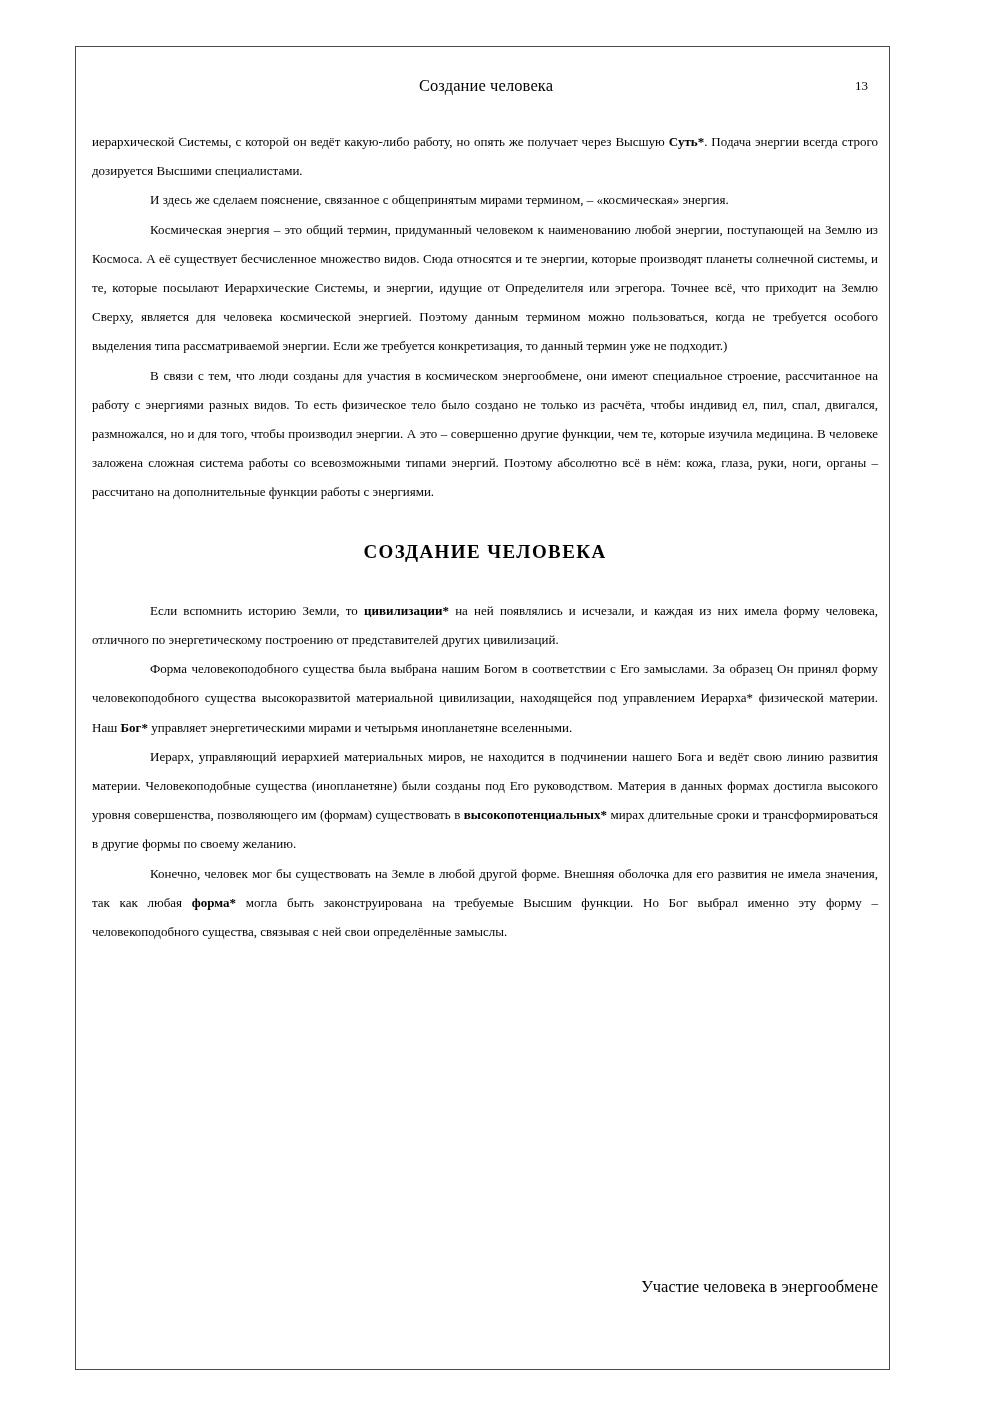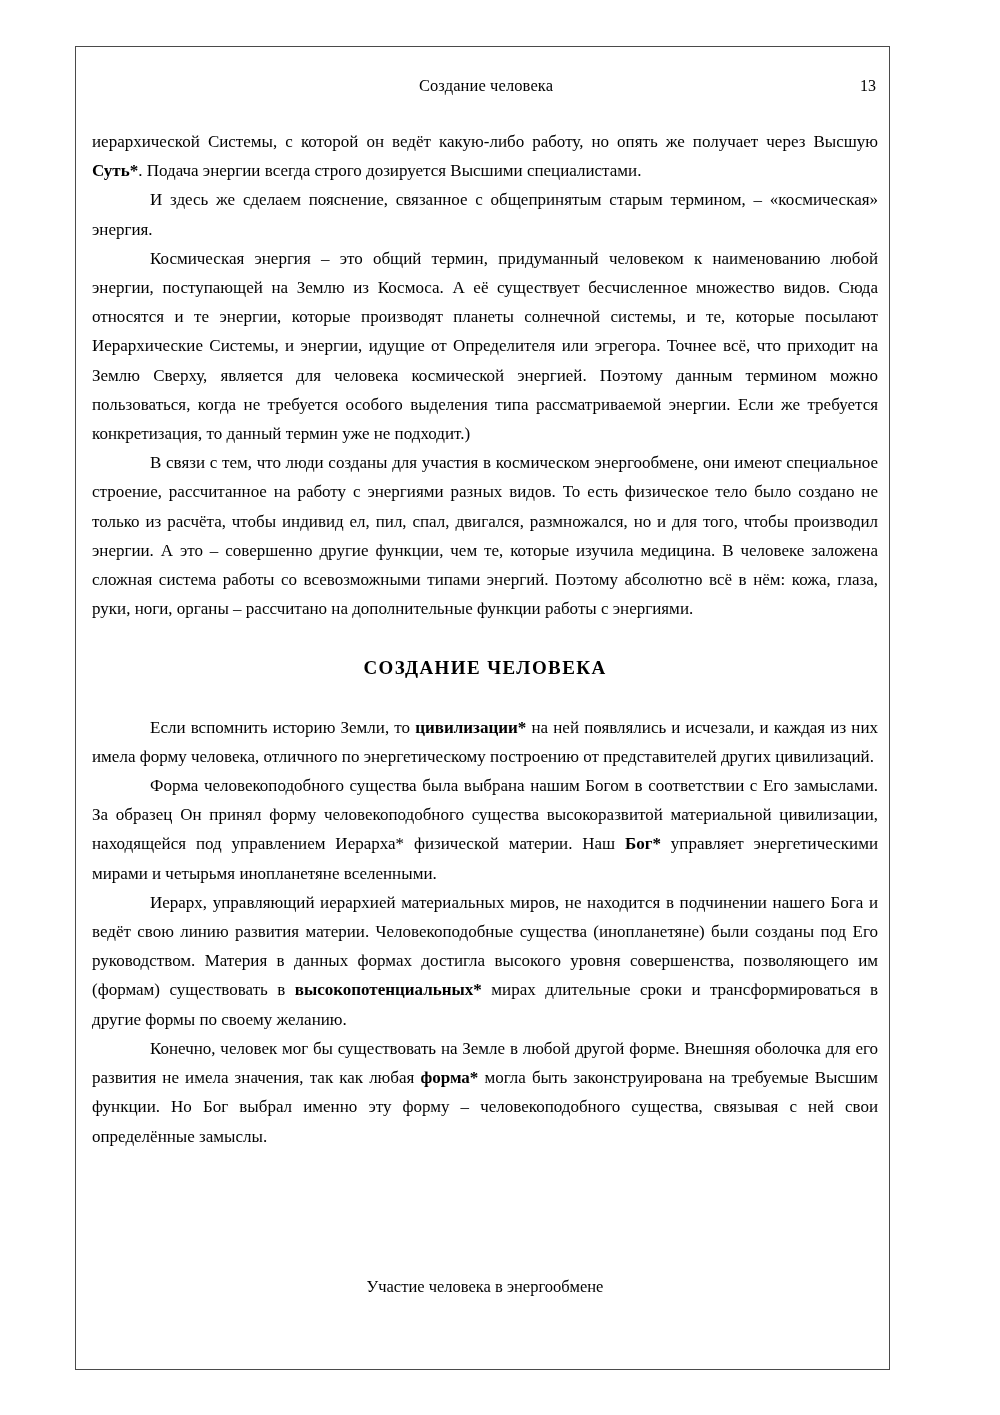--- a/index.html
+++ b/index.html
@@ -41,36 +41,36 @@
     left: 0;
     top: 0;
     width: 100%;
     text-align: center;
     font-size: 16.5px;
     line-height: 24px;
     letter-spacing: 0.1px;
   }
   .running-head .rh-pageno {
     position: absolute;
-    right: 4px;
+    right: 12px;
     top: 0;
-    font-size: 16px;
+    font-size: 13px;
     line-height: 24px;
   }
 
   
   .text-column {
     position: absolute;
     left: 92px;
     top: 127px;
     width: 786px;
   }
   p.para {
     margin: 0;
-    font-size: 17px;
+    font-size: 13px;
     line-height: 29.2px;
     text-align: justify;
     text-justify: inter-word;
     text-indent: 58px;
     hyphens: none;
   }
   p.para.no-indent {
     text-indent: 0;
   }
   p.para b {
@@ -88,40 +88,40 @@
   }
   .gap-before-heading { height: 30px; }
   .gap-after-heading  { height: 30px; }
 
   
   .page-footer {
     position: absolute;
     left: 92px;
     top: 1275px;
     width: 786px;
-    text-align: center;
+    text-align: right;
     font-size: 16.5px;
     line-height: 24px;
   }
 </style>
 </head>
 <body>
 
 <div class="page-frame"></div>
 
 <div class="running-head">
   <div class="rh-title">Создание человека</div>
   <div class="rh-pageno">13</div>
 </div>
 
 <div class="text-column">
 
   <p class="para no-indent"><span>иерархической Системы, с которой он ведёт какую-либо работу, но опять же получает через Высшую </span><b>Суть*</b><span>. Подача энергии всегда строго дозируется Высшими специалистами.</span></p>
 
-  <p class="para">И здесь же сделаем пояснение, связанное с общепринятым старым термином, – «космическая» энергия.</p>
+  <p class="para">И здесь же сделаем пояснение, связанное с общепринятым мирами термином, – «космическая» энергия.</p>
 
   <p class="para">Космическая энергия – это общий термин, придуманный человеком к наименованию любой энергии, поступающей на Землю из Космоса. А её существует бесчисленное множество видов. Сюда относятся и те энергии, которые производят планеты солнечной системы, и те, которые посылают Иерархические Системы, и энергии, идущие от Определителя или эгрегора. Точнее всё, что приходит на Землю Сверху, является для человека космической энергией. Поэтому данным термином можно пользоваться, когда не требуется особого выделения типа рассматриваемой энергии. Если же требуется конкретизация, то данный термин уже не подходит.)</p>
 
   <p class="para">В связи с тем, что люди созданы для участия в космическом энергообмене, они имеют специальное строение, рассчитанное на работу с энергиями разных видов. То есть физическое тело было создано не только из расчёта, чтобы индивид ел, пил, спал, двигался, размножался, но и для того, чтобы производил энергии. А это – совершенно другие функции, чем те, которые изучила медицина. В человеке заложена сложная система работы со всевозможными типами энергий. Поэтому абсолютно всё в нём: кожа, глаза, руки, ноги, органы – рассчитано на дополнительные функции работы с энергиями.</p>
 
   <div class="gap-before-heading"></div>
   <h2 class="section-heading">СОЗДАНИЕ ЧЕЛОВЕКА</h2>
   <div class="gap-after-heading"></div>
 
   <p class="para"><span>Если вспомнить историю Земли, то </span><b>цивилизации*</b><span> на ней появлялись и исчезали, и каждая из них имела форму человека, отличного по энергетическому построению от представителей других цивилизаций.</span></p>

